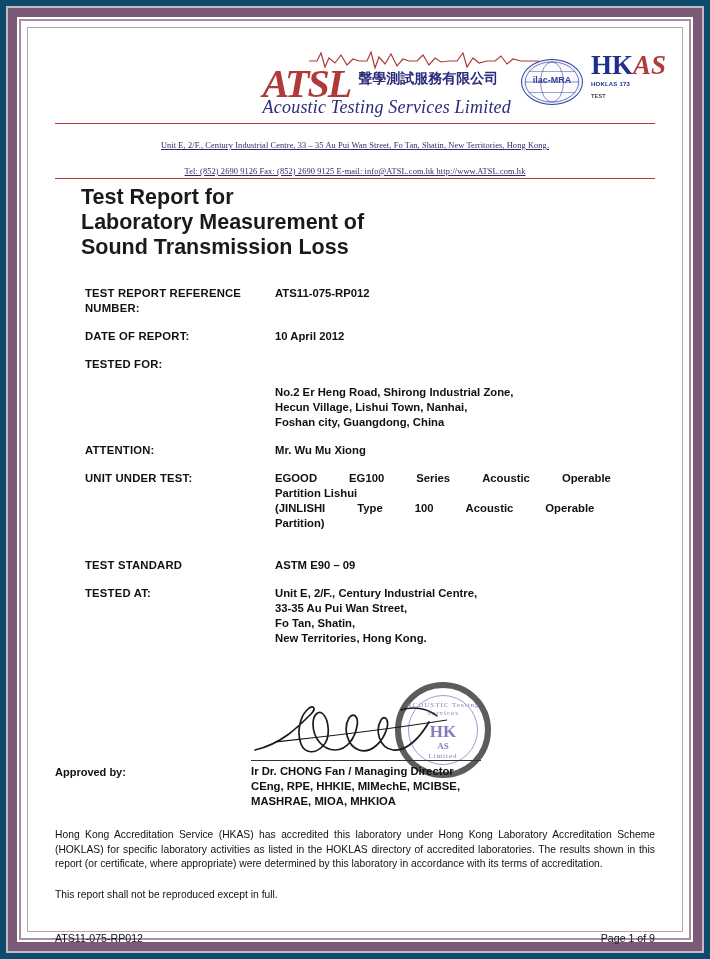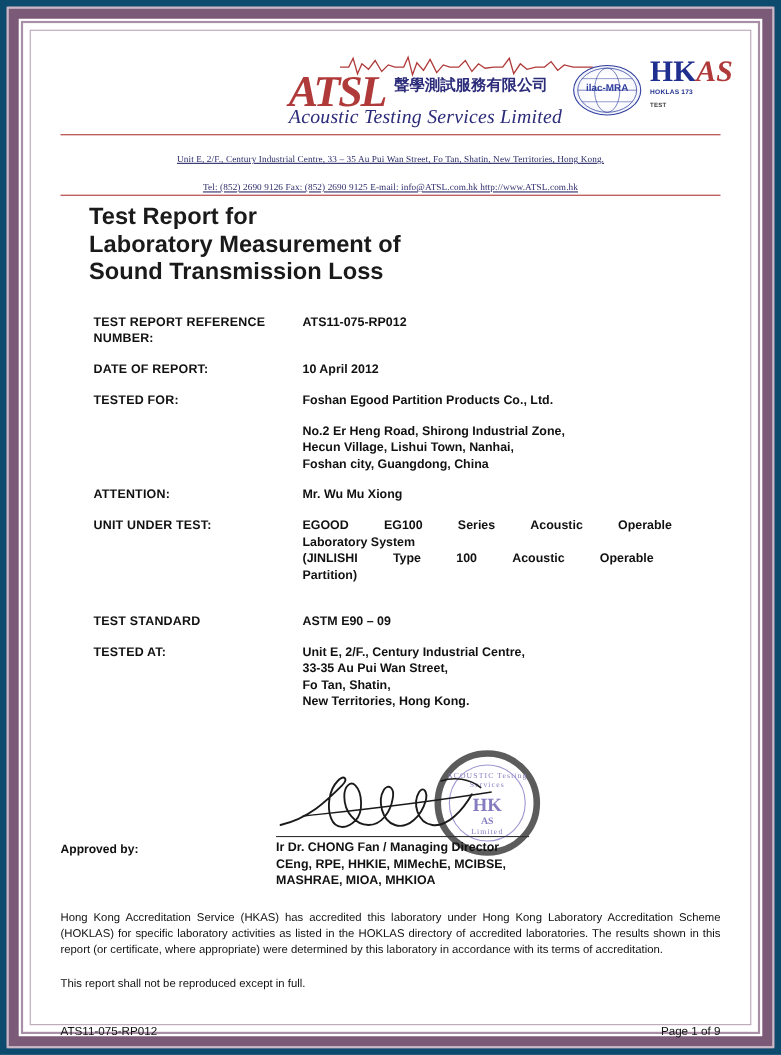--- a/index.html
+++ b/index.html
@@ -244,23 +244,20 @@
 
       <div class="frow">
         <div class="flabel">DATE OF REPORT:</div>
         <div class="fvalue">
           <span class="line">10 April 2012</span>
         </div>
       </div>
 
       <div class="frow">
         <div class="flabel">TESTED FOR:</div>
-        <div class="fvalue">
-          <span class="line">Foshan Egood Partition Products Co., Ltd.</span>
-        </div>
       </div>
 
       <div class="frow">
         <div class="flabel"></div>
         <div class="fvalue">
           <span class="line">No.2 Er Heng Road, Shirong Industrial Zone,</span>
           <span class="line">Hecun Village, Lishui Town, Nanhai,</span>
           <span class="line">Foshan city, Guangdong, China</span>
         </div>
       </div>
@@ -275,21 +272,21 @@
       <div class="frow">
         <div class="flabel">UNIT UNDER TEST:</div>
         <div class="fvalue justified">
           <span class="line">
             <span>EGOOD</span>
             <span>EG100</span>
             <span>Series</span>
             <span>Acoustic</span>
             <span>Operable</span>
           </span>
-          <span class="line" style="display:block">Laboratory System</span>
+          <span class="line" style="display:block">Partition Lishui</span>
           <span class="line">
             <span>(JINLISHI</span>
             <span>Type</span>
             <span>100</span>
             <span>Acoustic</span>
             <span>Operable</span>
           </span>
           <span class="line" style="display:block">Partition)</span>
         </div>
       </div>

